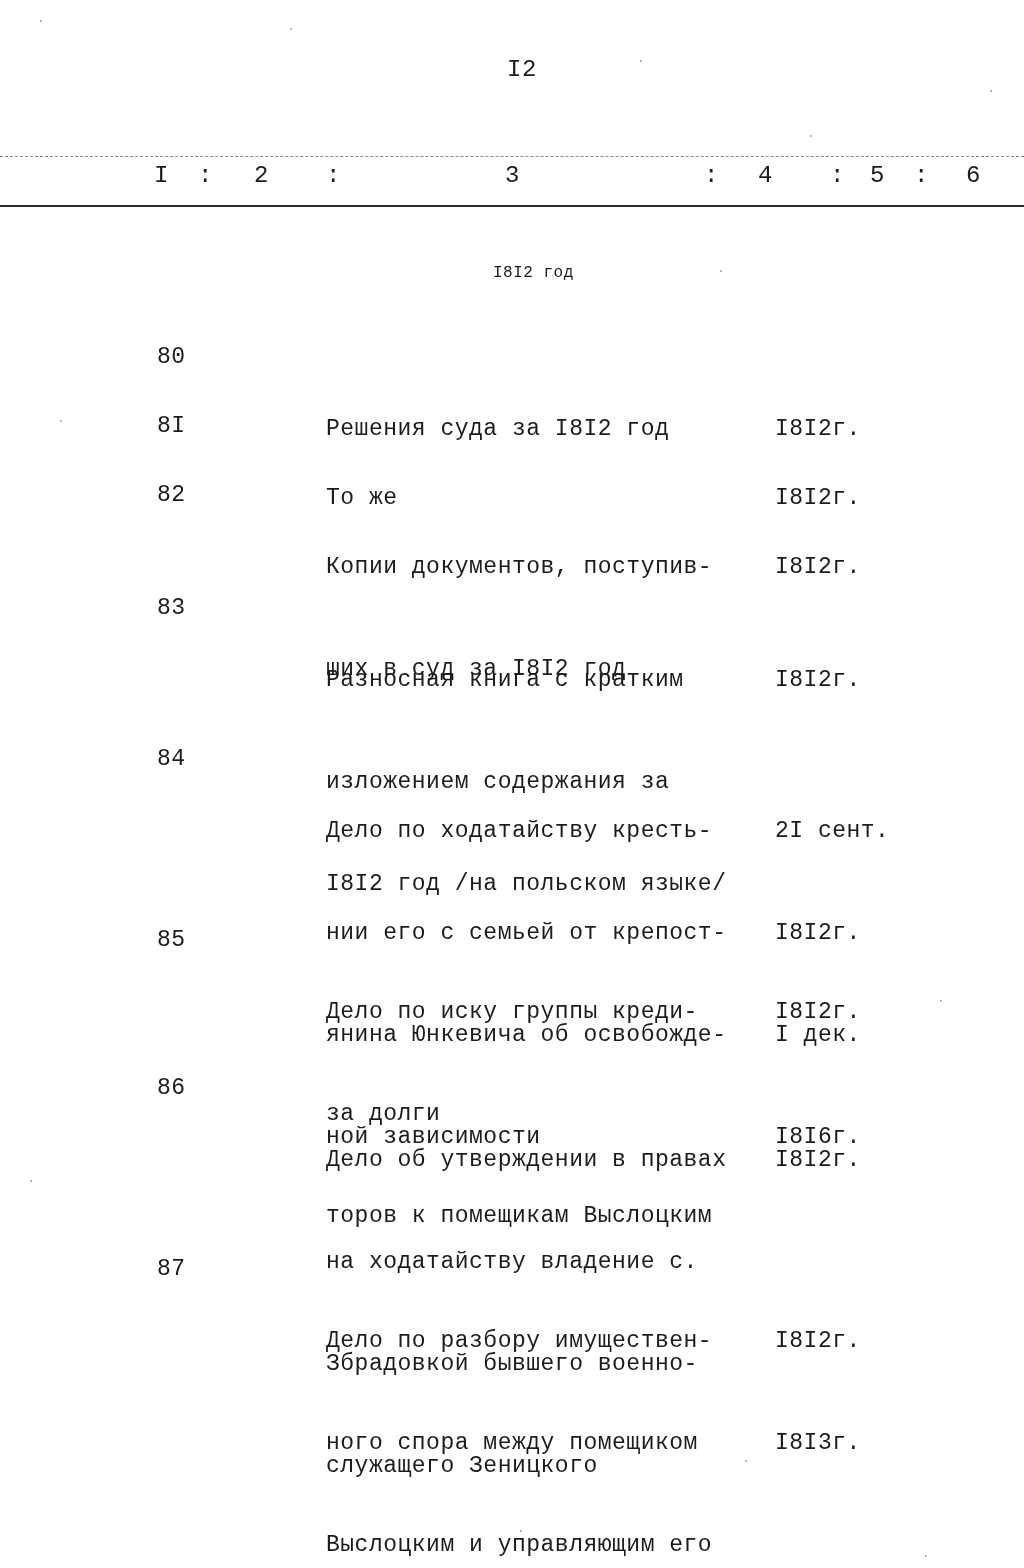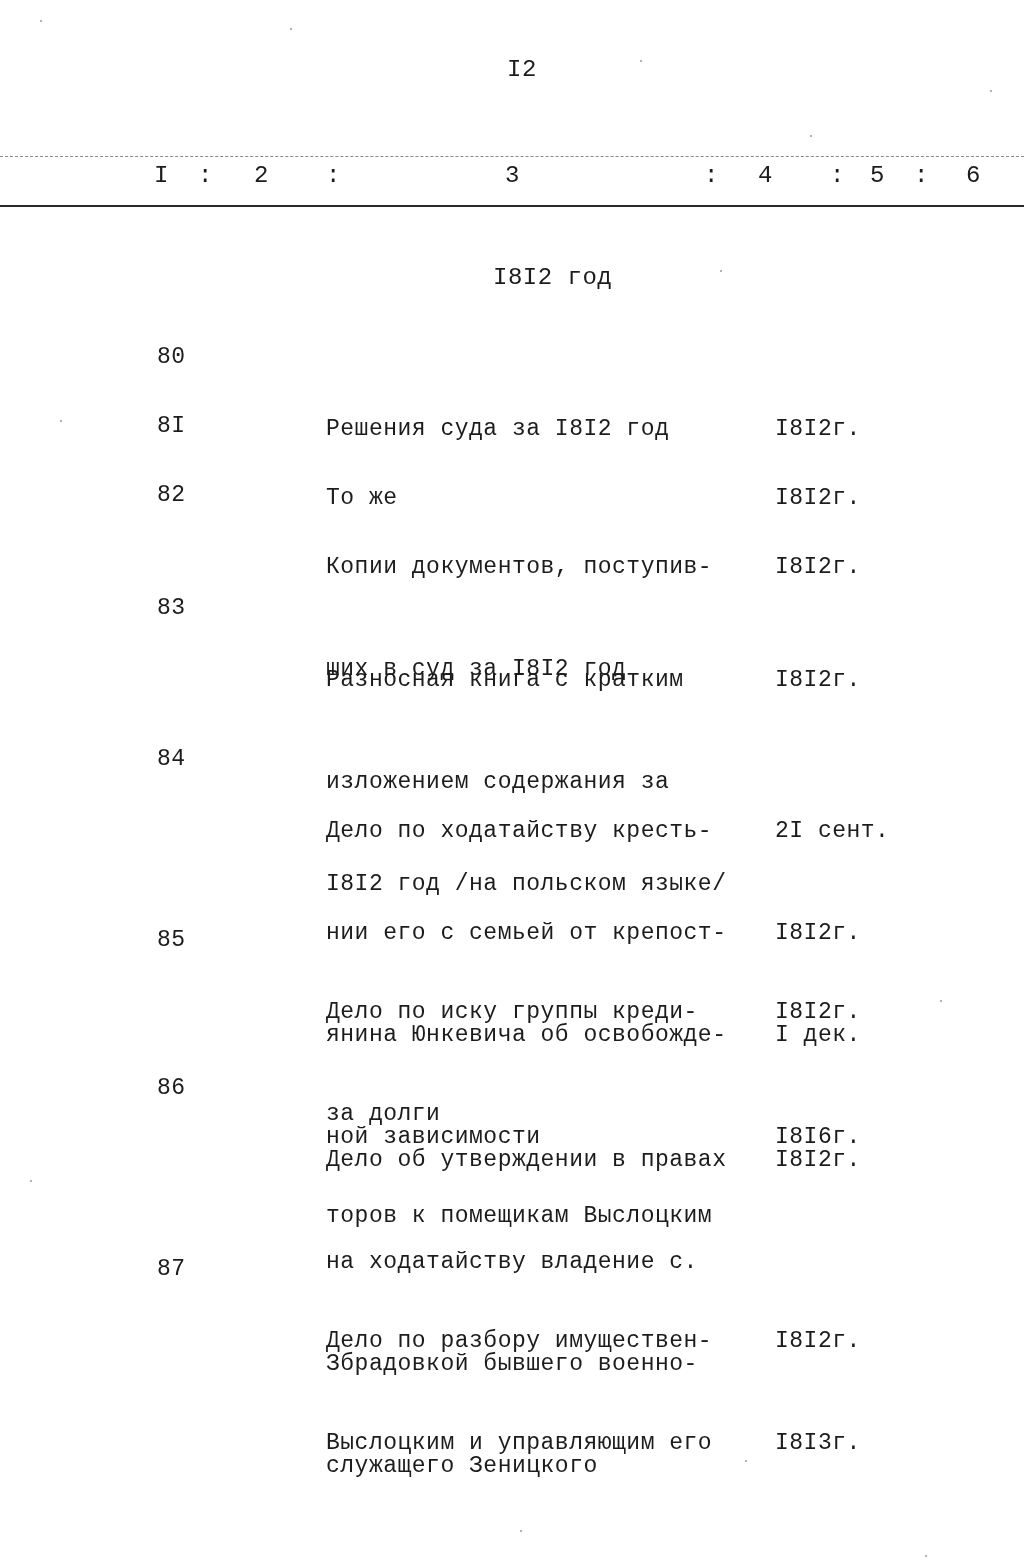--- a/index.html
+++ b/index.html
@@ -46,21 +46,21 @@
     }
     .col-head {
       position: absolute;
       top: 162px;
       font-size: 24px;
     }
     .section-title {
       position: absolute;
       left: 493px;
       top: 264px;
-      font-size: 24px;
+      font-size: 16px;
       font-family: Liberation Mono, monospace;
     }
     .entry {
       position: absolute;
       left: 0;
       width: 1024px;
     }
     .entry .num {
       position: absolute;
       left: 157px;
@@ -192,20 +192,21 @@
   </div>
   <div class="tw dates">
     <span class="line">I8I2г.</span>
   </div>
 </div>
 
 <div class="entry" style="top:1256px">
   <span class="tw num">87</span>
   <div class="tw title">
     <span class="line">Дело по разбору имуществен-</span>
+    <span class="line">ного спора между помещиком</span>
     <span class="line">Выслоцким и управляющим его</span>
     
   </div>
   <div class="tw dates">
     <span class="line">I8I2г.</span>
     <span class="line">I8I3г.</span>
   </div>
 </div>
 
 <div>

